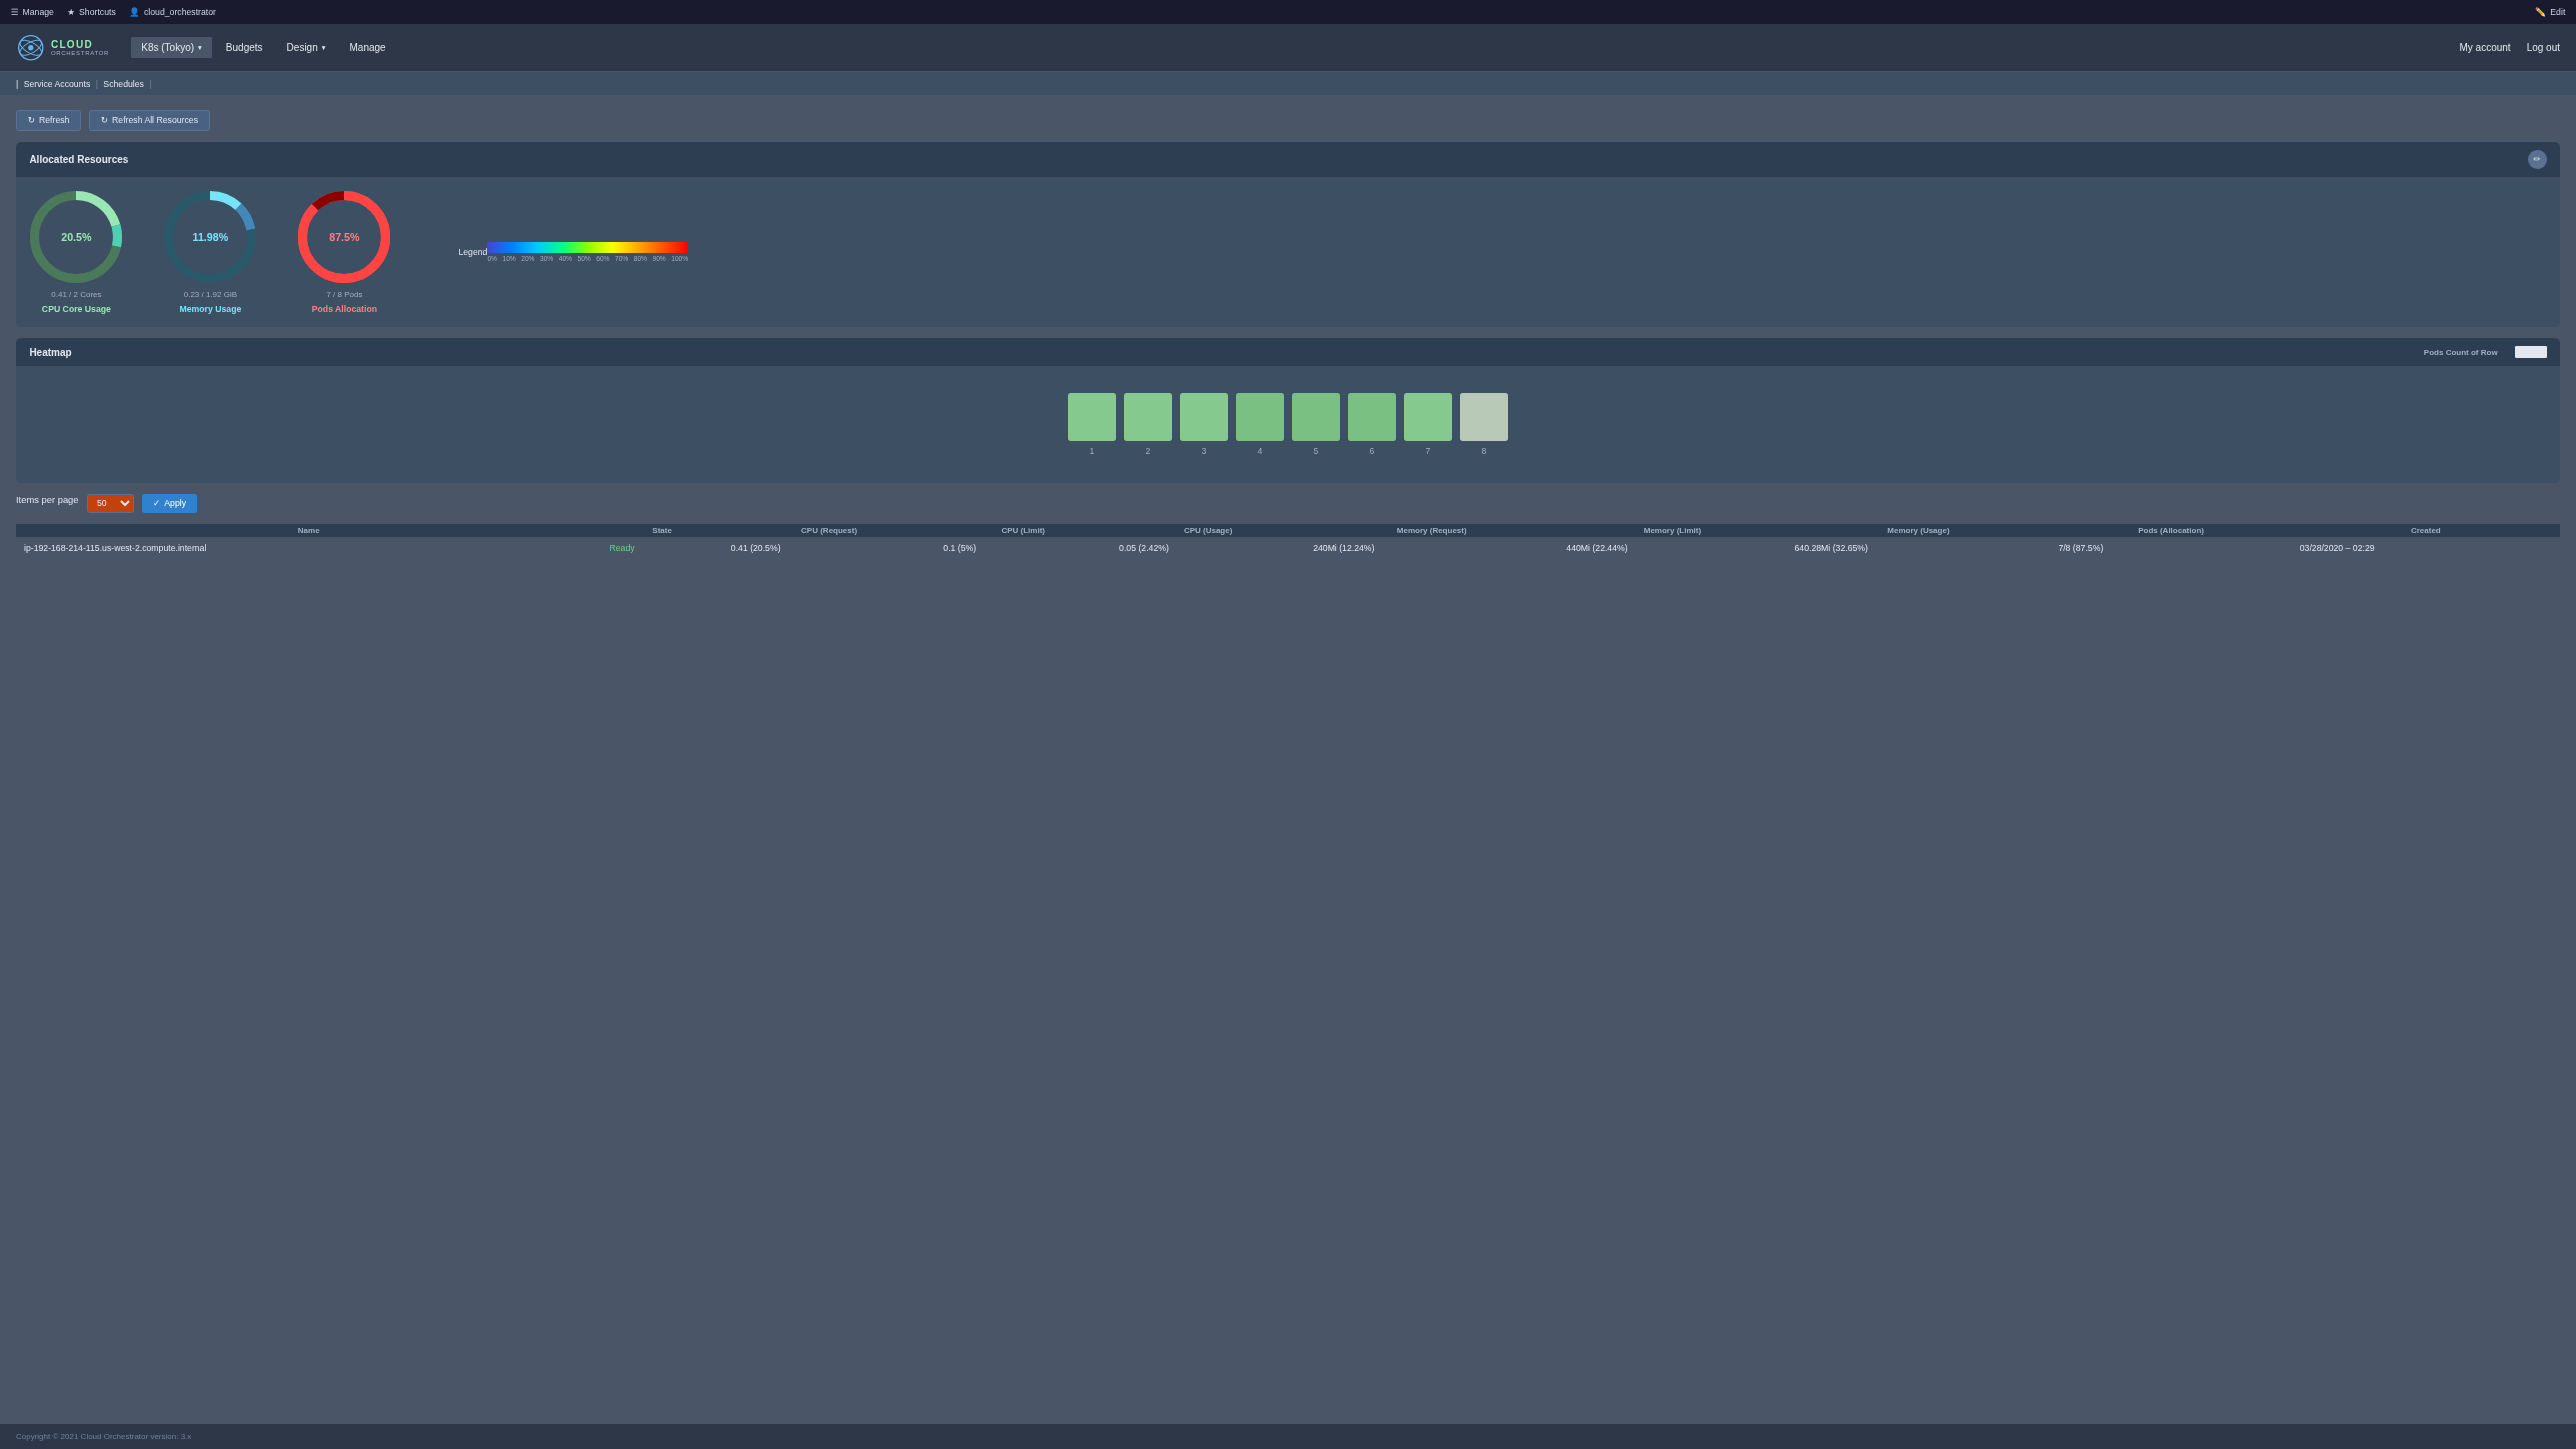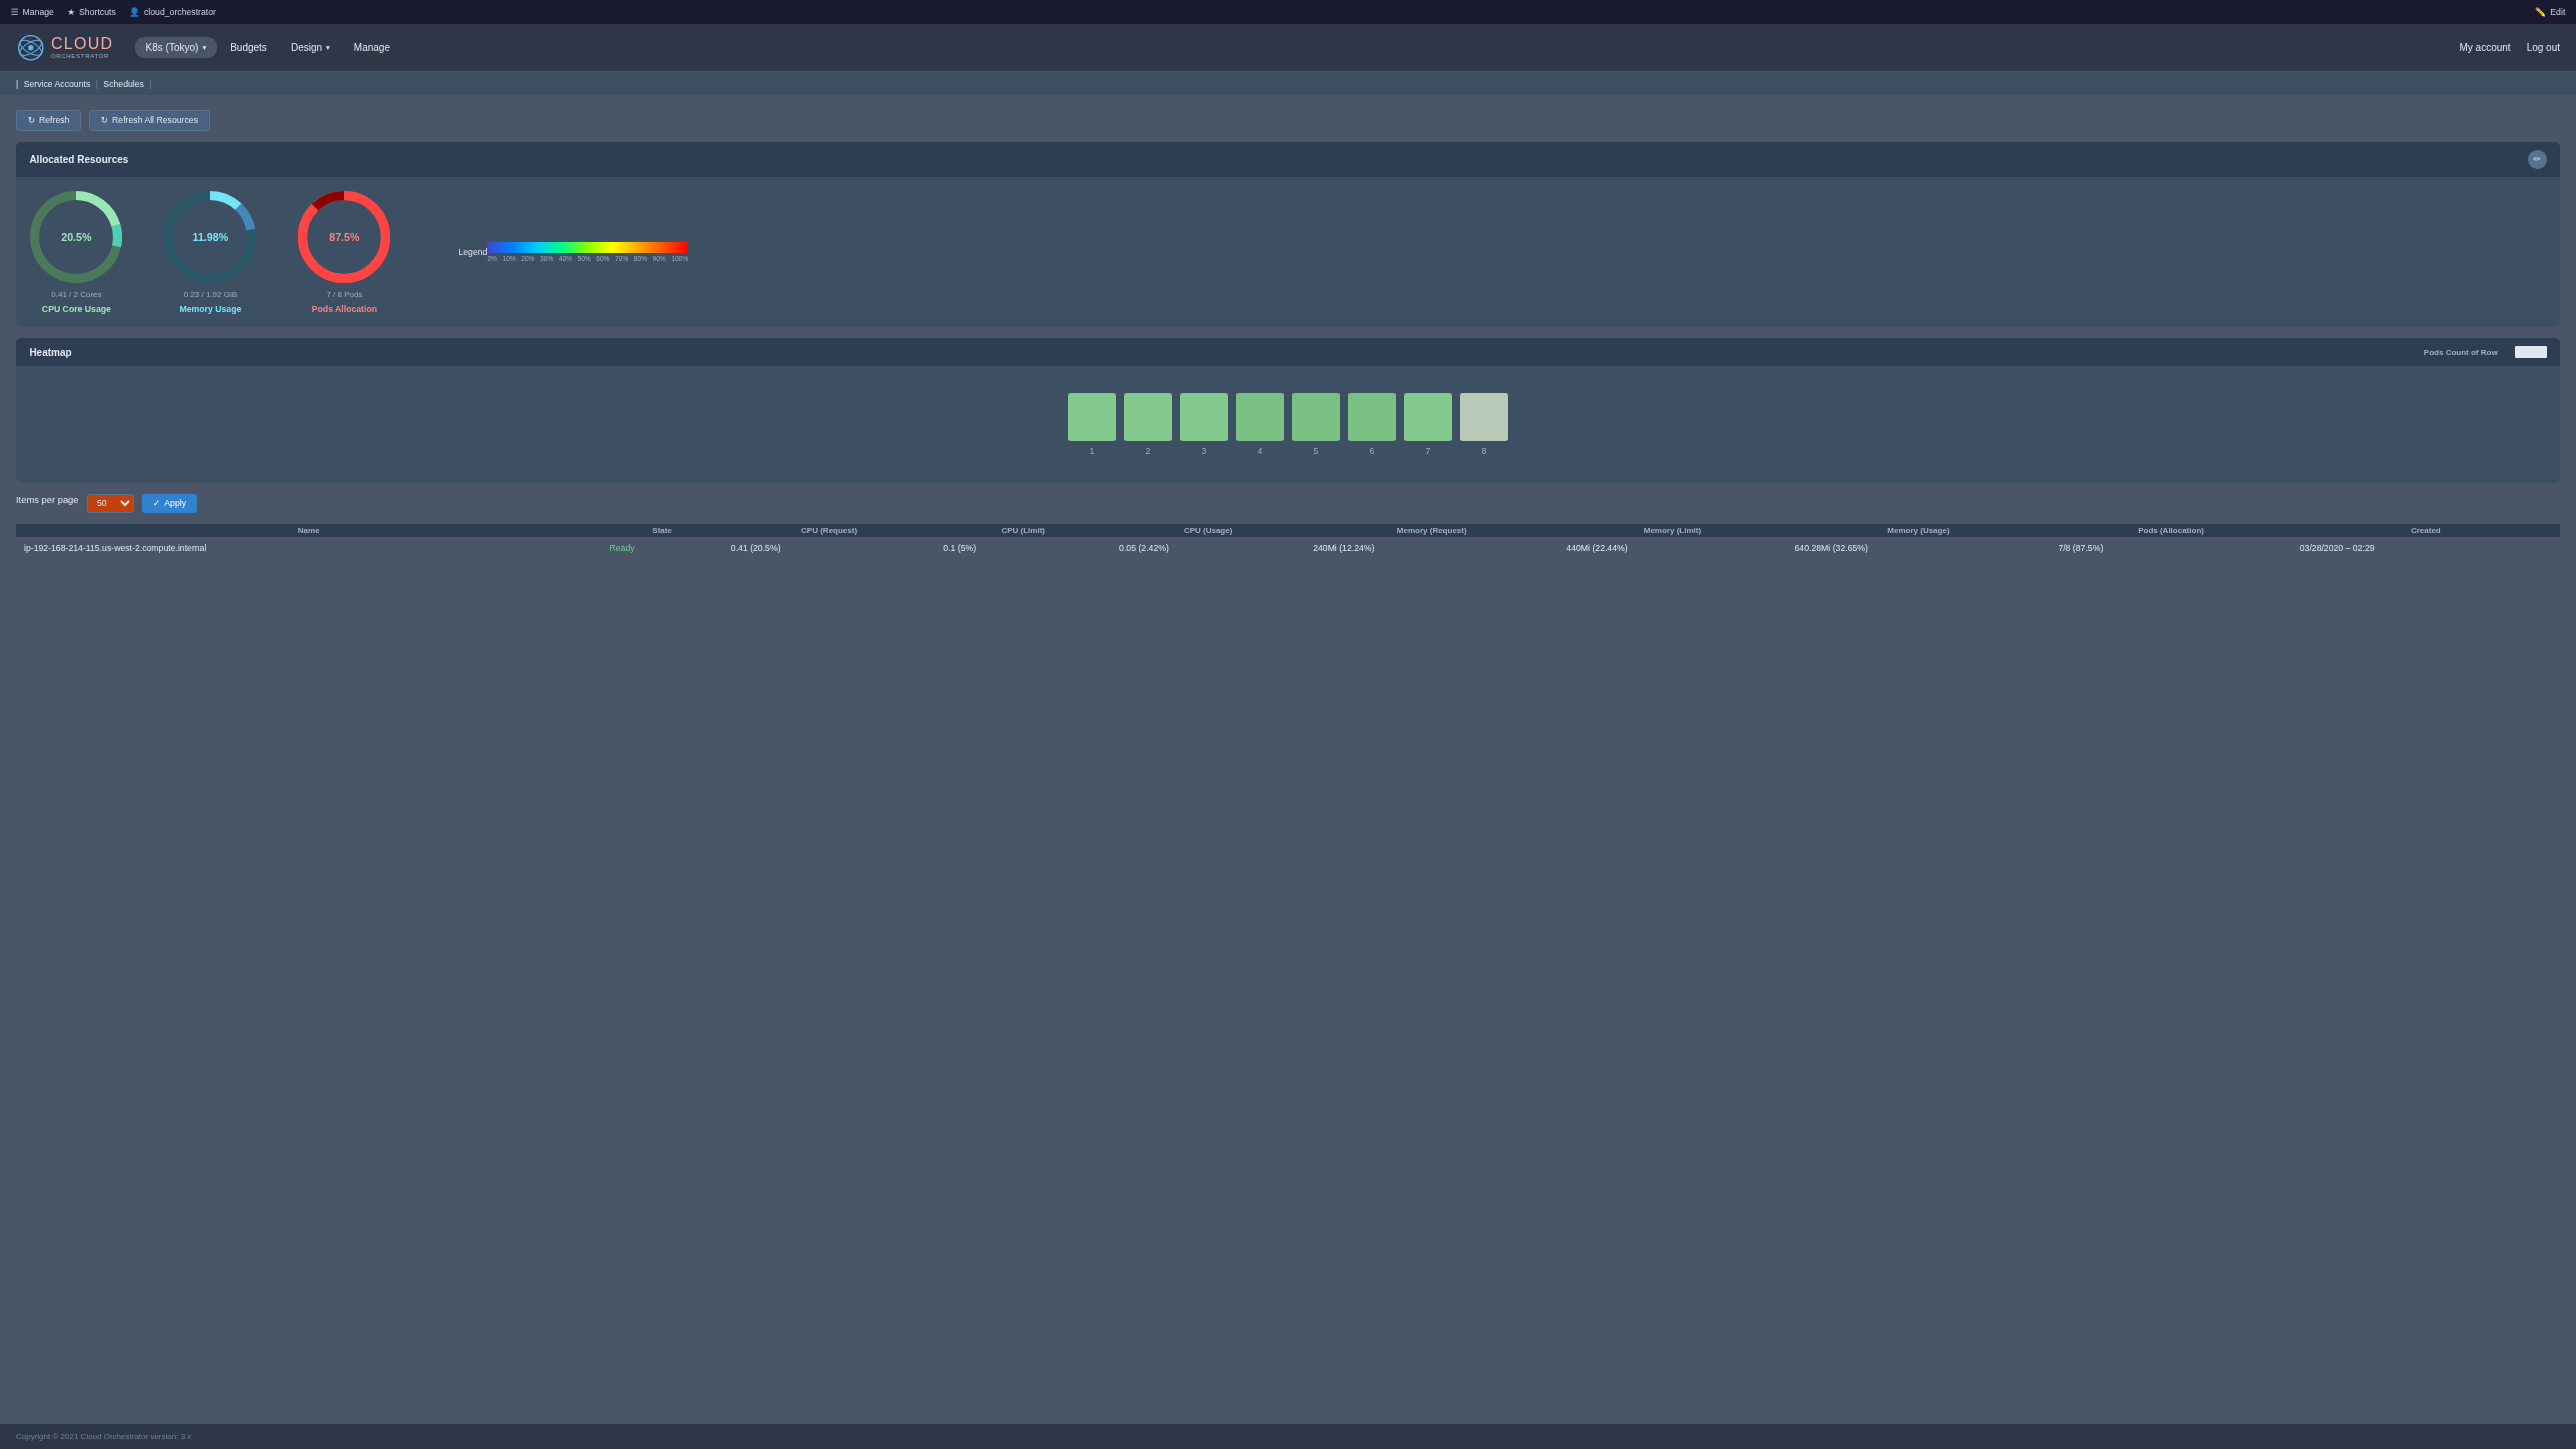--- a/index.html
+++ b/index.html
@@ -55,41 +55,41 @@
     .logo-icon {
       width: 29.5px;
       height: 29.5px;
     }
     .logo-text {
       display: flex;
       flex-direction: column;
       line-height: 1.1;
     }
     .logo-text .cloud {
-      font-size: 16px;
-      font-weight: 400;
-      color: #fca5a5;
+      font-size: 10px;
+      font-weight: 700;
+      color: #86efac;
       letter-spacing: 1.3px;
     }
     .logo-text .sub {
       font-size: 6px;
       color: #a0aec0;
       letter-spacing: 0.7px;
     }
     .nav-menu {
       display: flex;
       align-items: center;
       gap: 2.7px;
       flex: 1;
     }
     .nav-item {
       padding: 5.4px 10.7px;
       color: #e2e8f0;
       cursor: pointer;
-      border-radius: 9px;
+      border-radius: 1px;
       font-size: 10px;
       display: flex;
       align-items: center;
       gap: 4px;
     }
     .nav-item.active { background: #4a5568; }
     .header-right {
       display: flex;
       align-items: center;
       gap: 16px;

